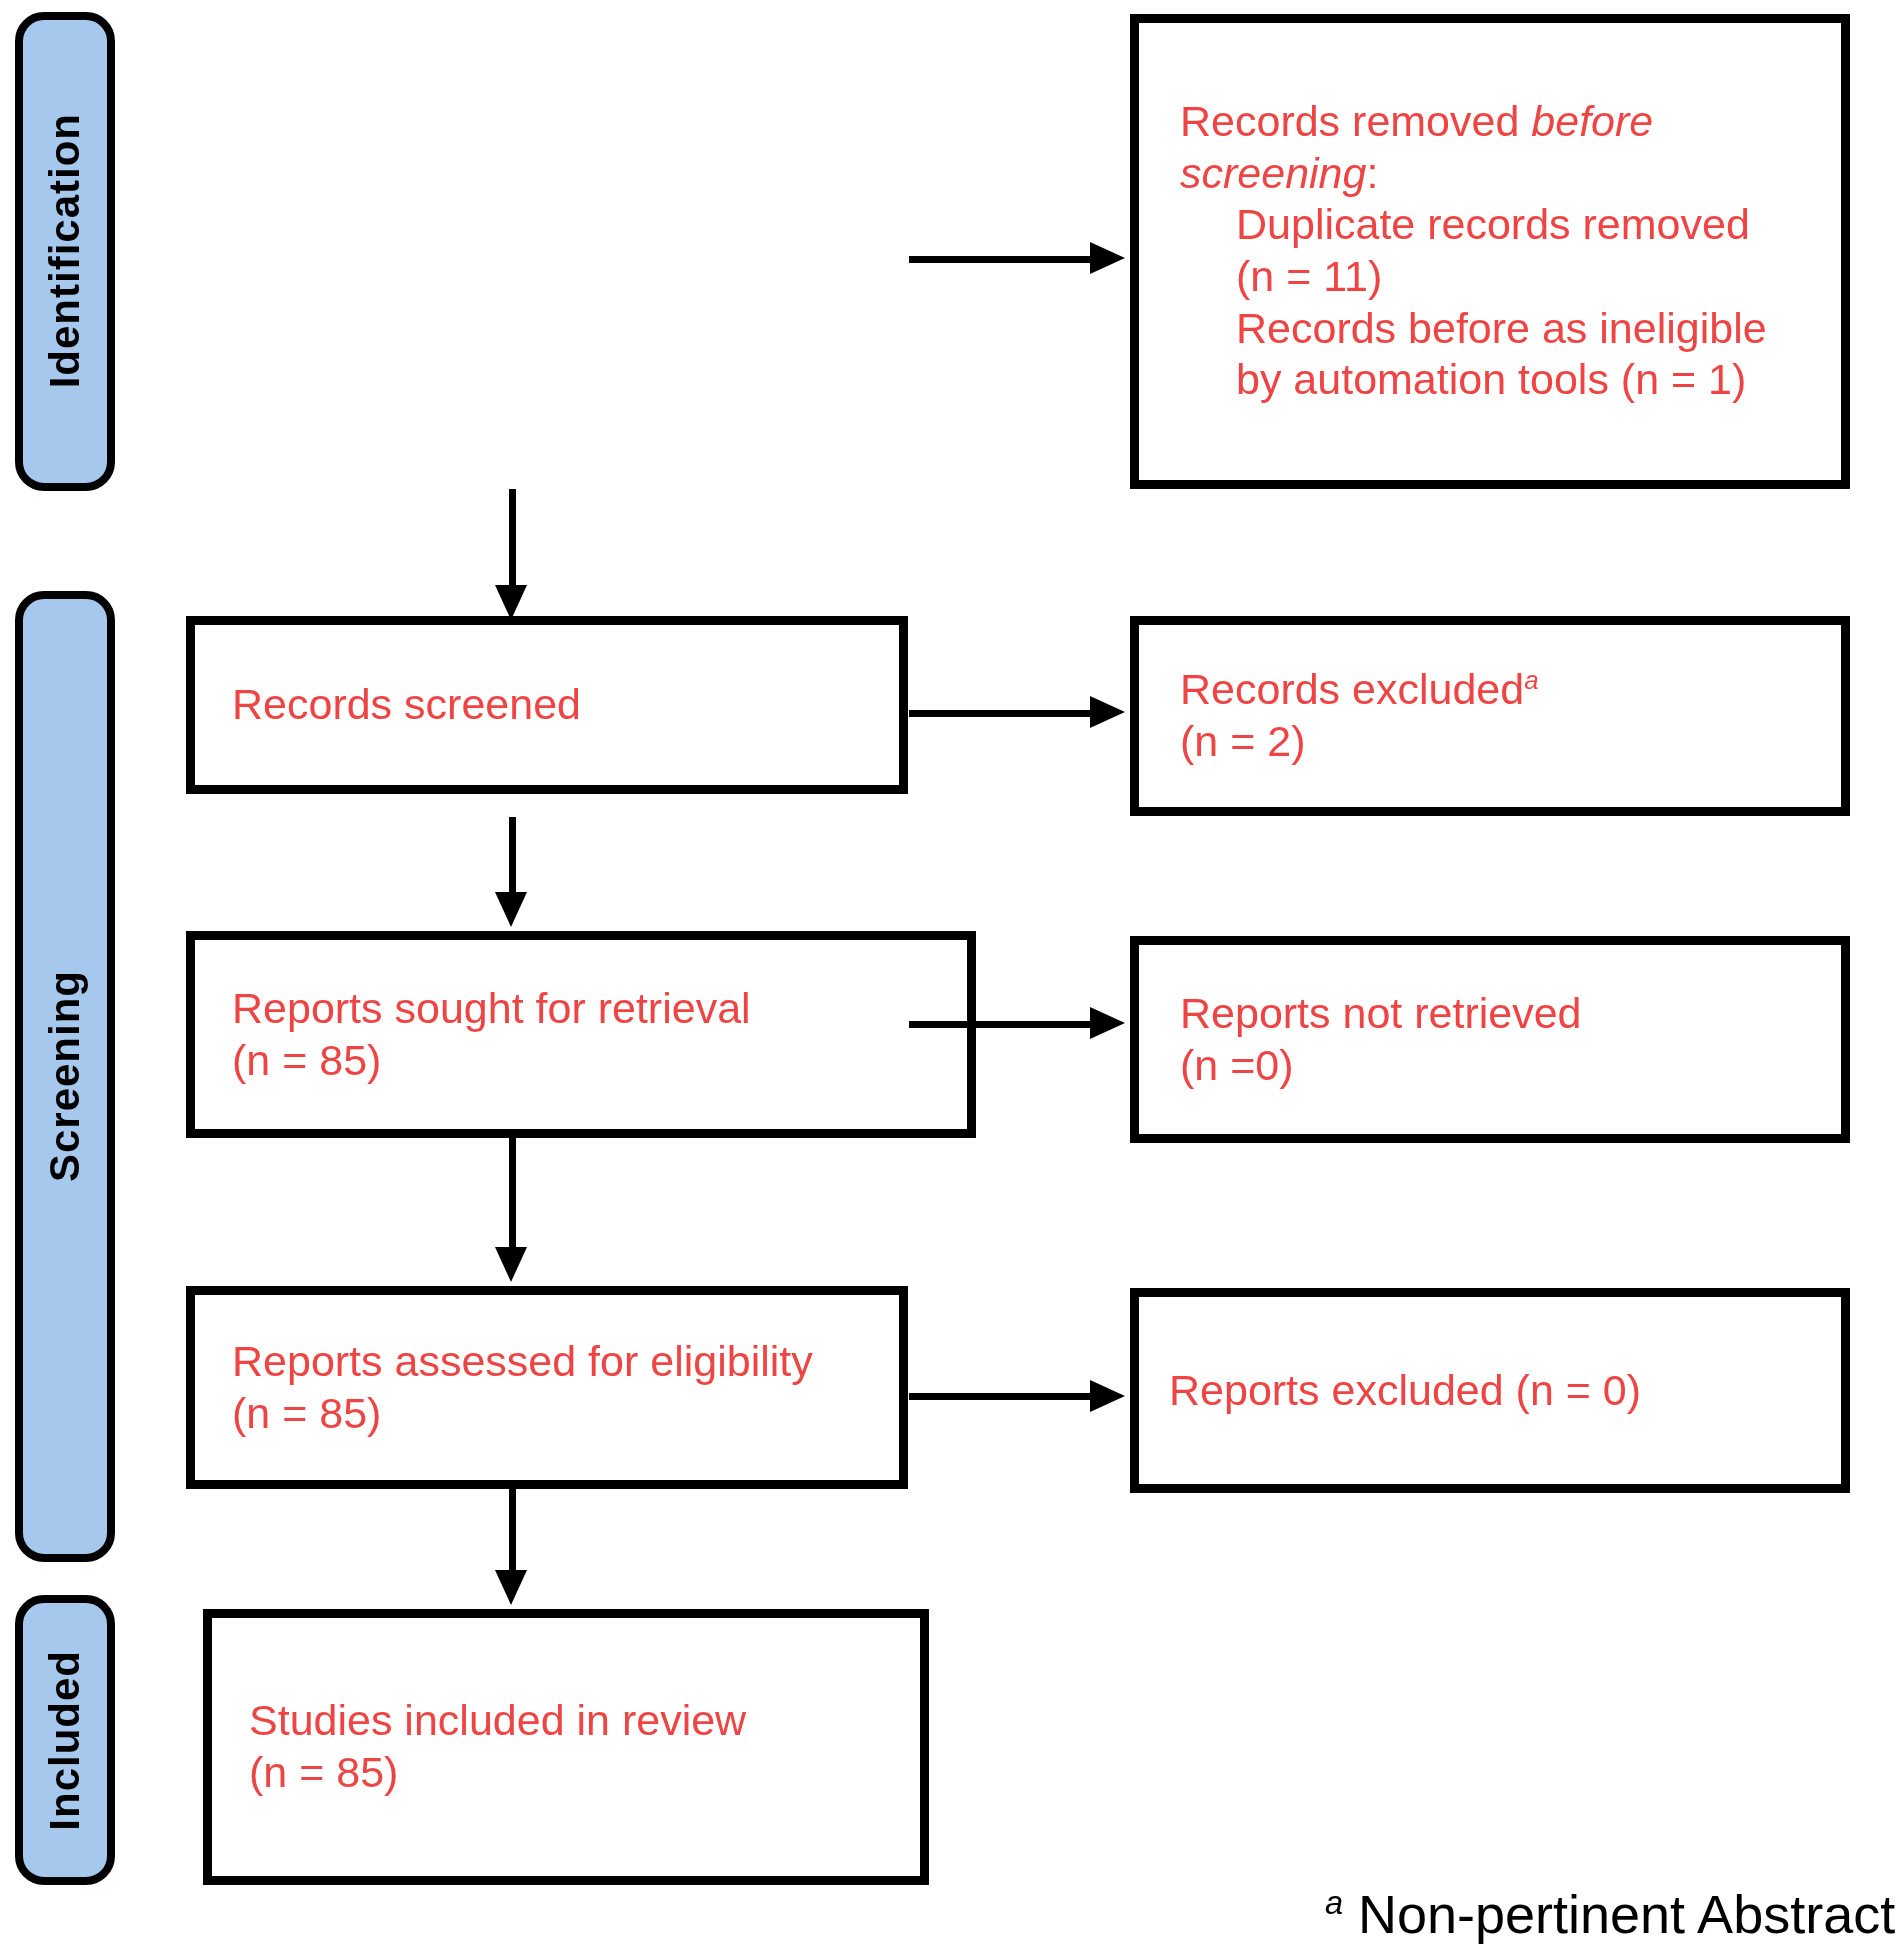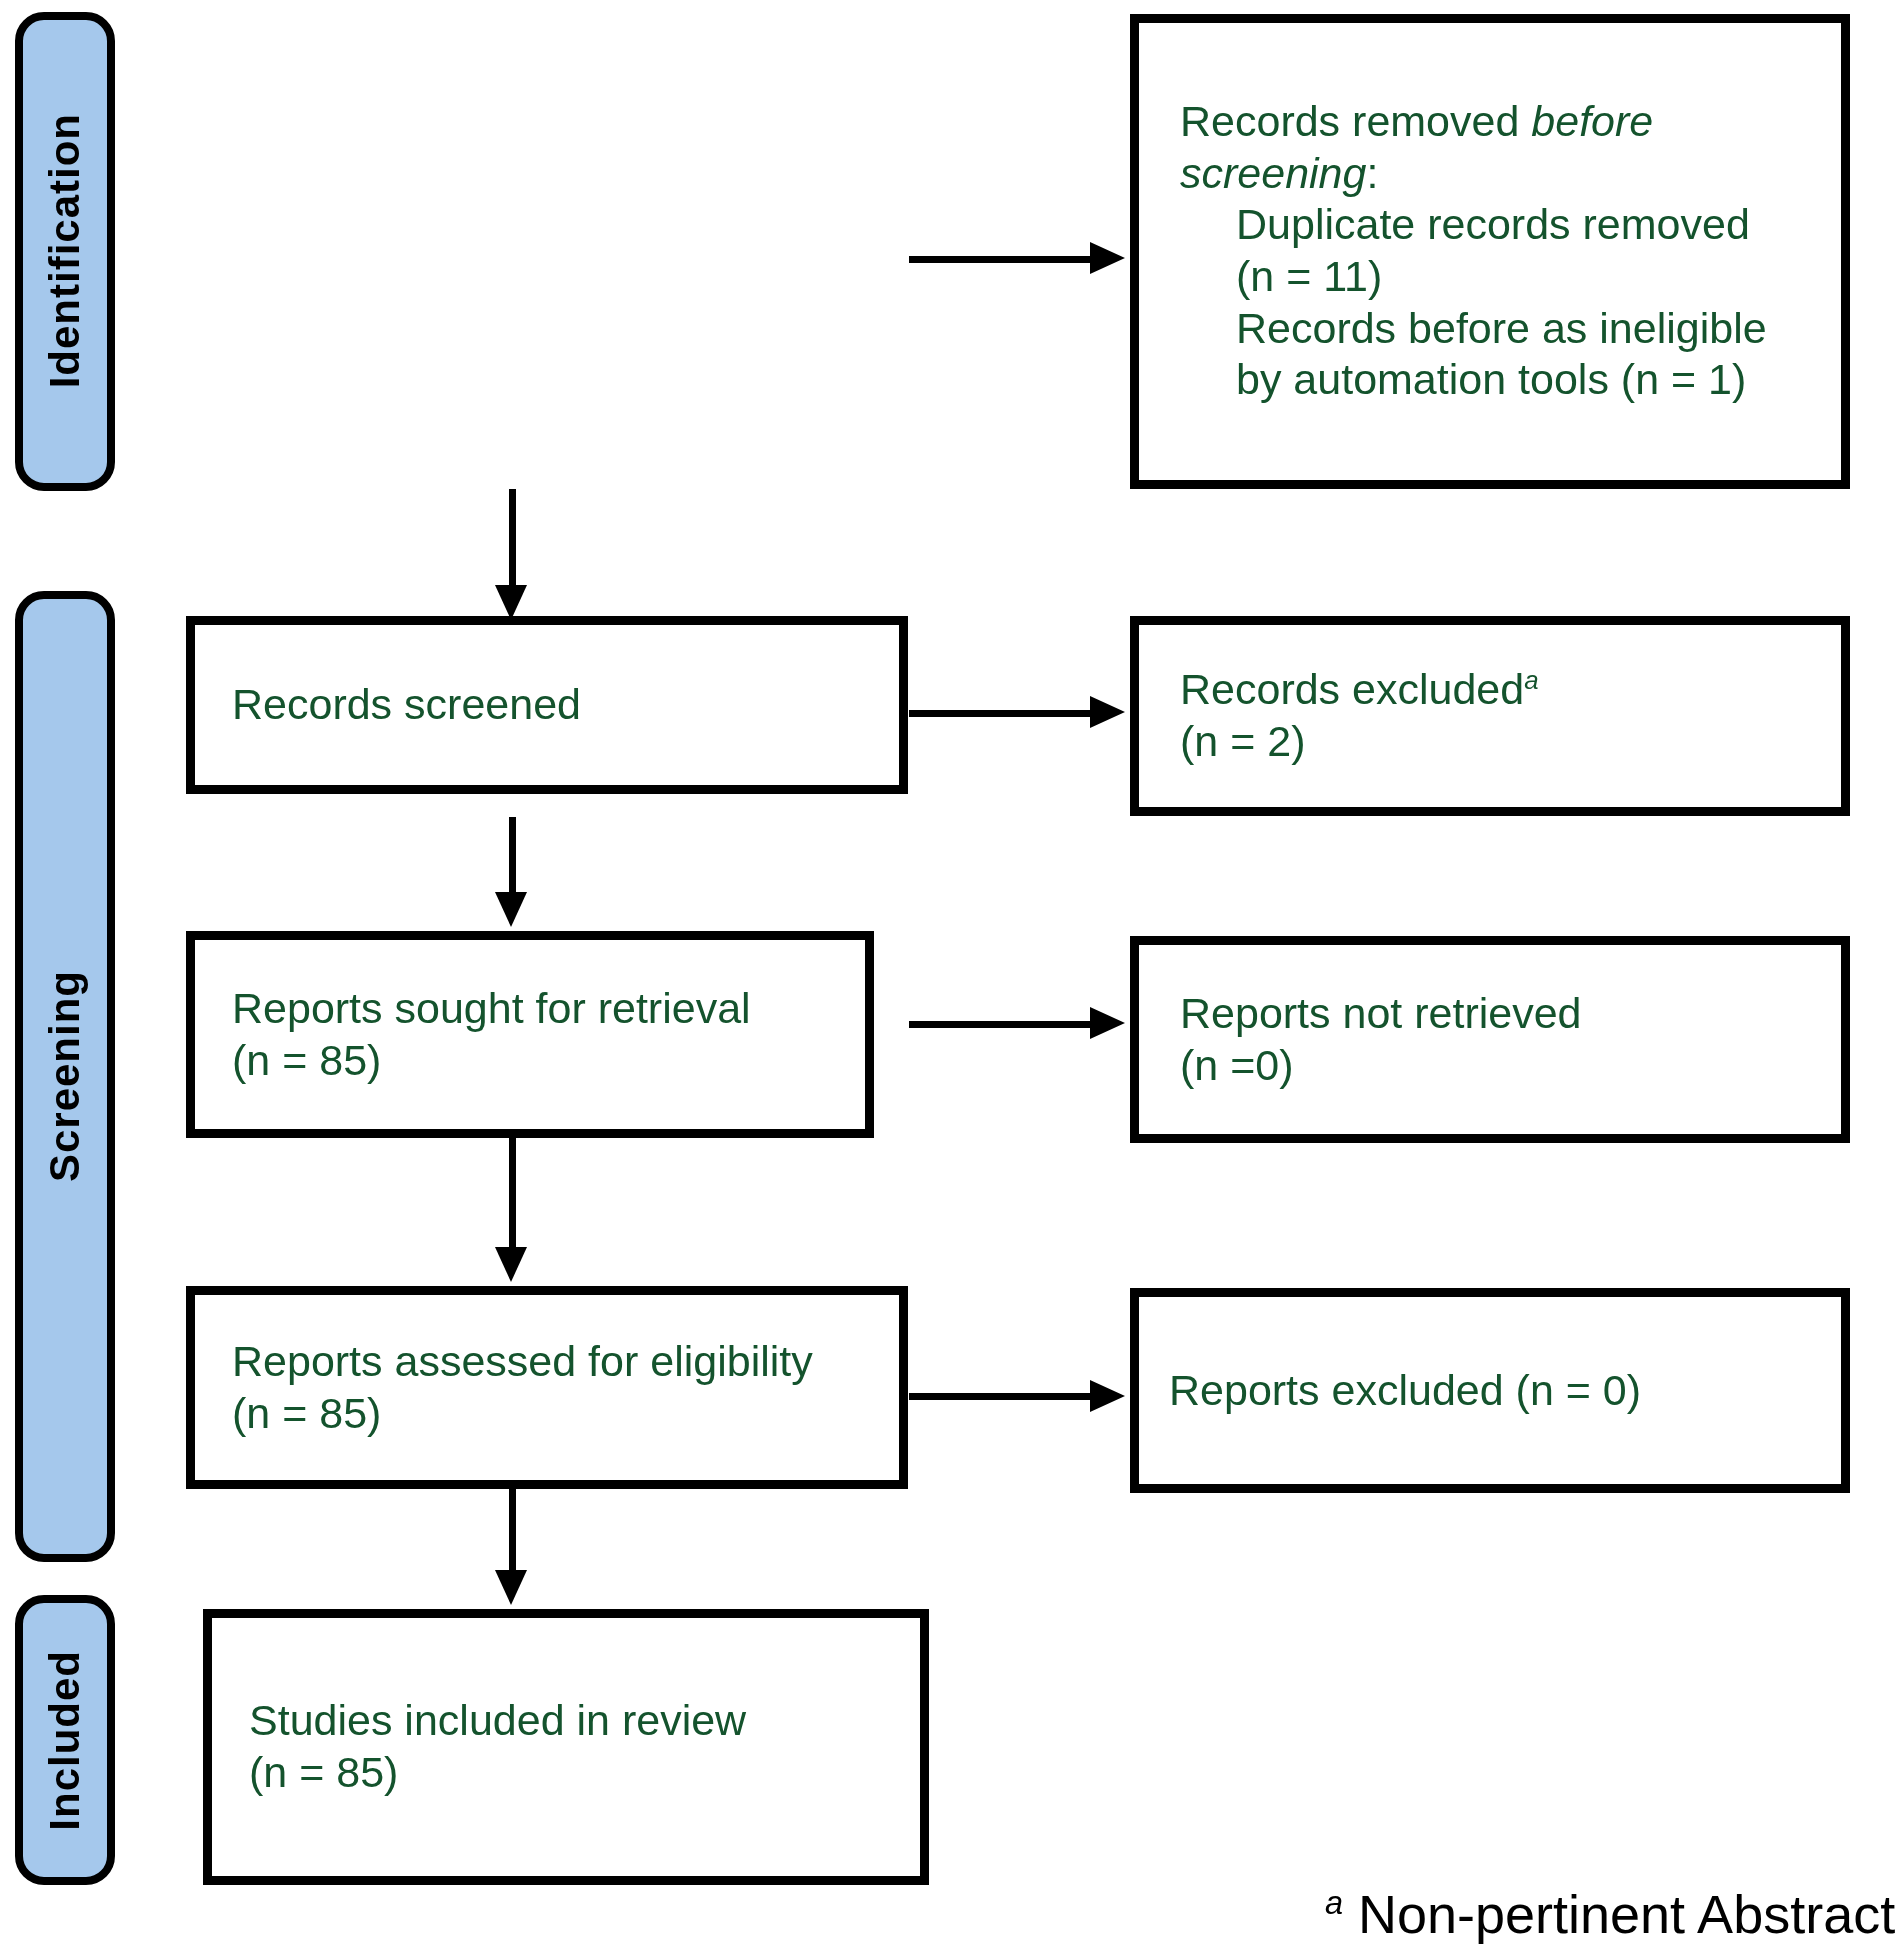--- a/index.html
+++ b/index.html
@@ -48,21 +48,21 @@
     border: 9.7px solid var(--line-color);
     display: flex;
     align-items: center;
   }
   .txt {
     width: 100%;
     padding-left: 37px;
     padding-right: 17.4px;
     font-size: 43px;
     line-height: 1.2;
-    color: #14532d;
+    color: #ef4444;
   }
   .ln { white-space: pre-wrap; }
   .intro { max-width: 541px; }
   .ind { padding-left: 56px; }
   sup.supa {
     font-size: 0.6em;
     line-height: 0;
   }
   
   .vshaft {
@@ -130,21 +130,21 @@
     </div>
   </div>
 
   <div class="box" style="left:1130px;top:616px;width:720px;height:200px;">
     <div class="txt" style="padding-left:41px;">
       <div class="ln"><span>Records excluded</span><sup class="supa"><i>a</i></sup></div>
       <div class="ln">(n = 2)</div>
     </div>
   </div>
 
-  <div class="box" style="left:186px;top:931px;width:688px;height:207px;">
+  <div class="box" style="left:186px;top:931px;width:790px;height:207px;">
     <div class="txt">
       <div class="ln">Reports sought for retrieval</div>
       <div class="ln">(n = 85)</div>
     </div>
   </div>
 
   <div class="box" style="left:1130px;top:936px;width:720px;height:207px;">
     <div class="txt" style="padding-left:41px;">
       <div class="ln">Reports not retrieved</div>
       <div class="ln">(n =0)</div>

